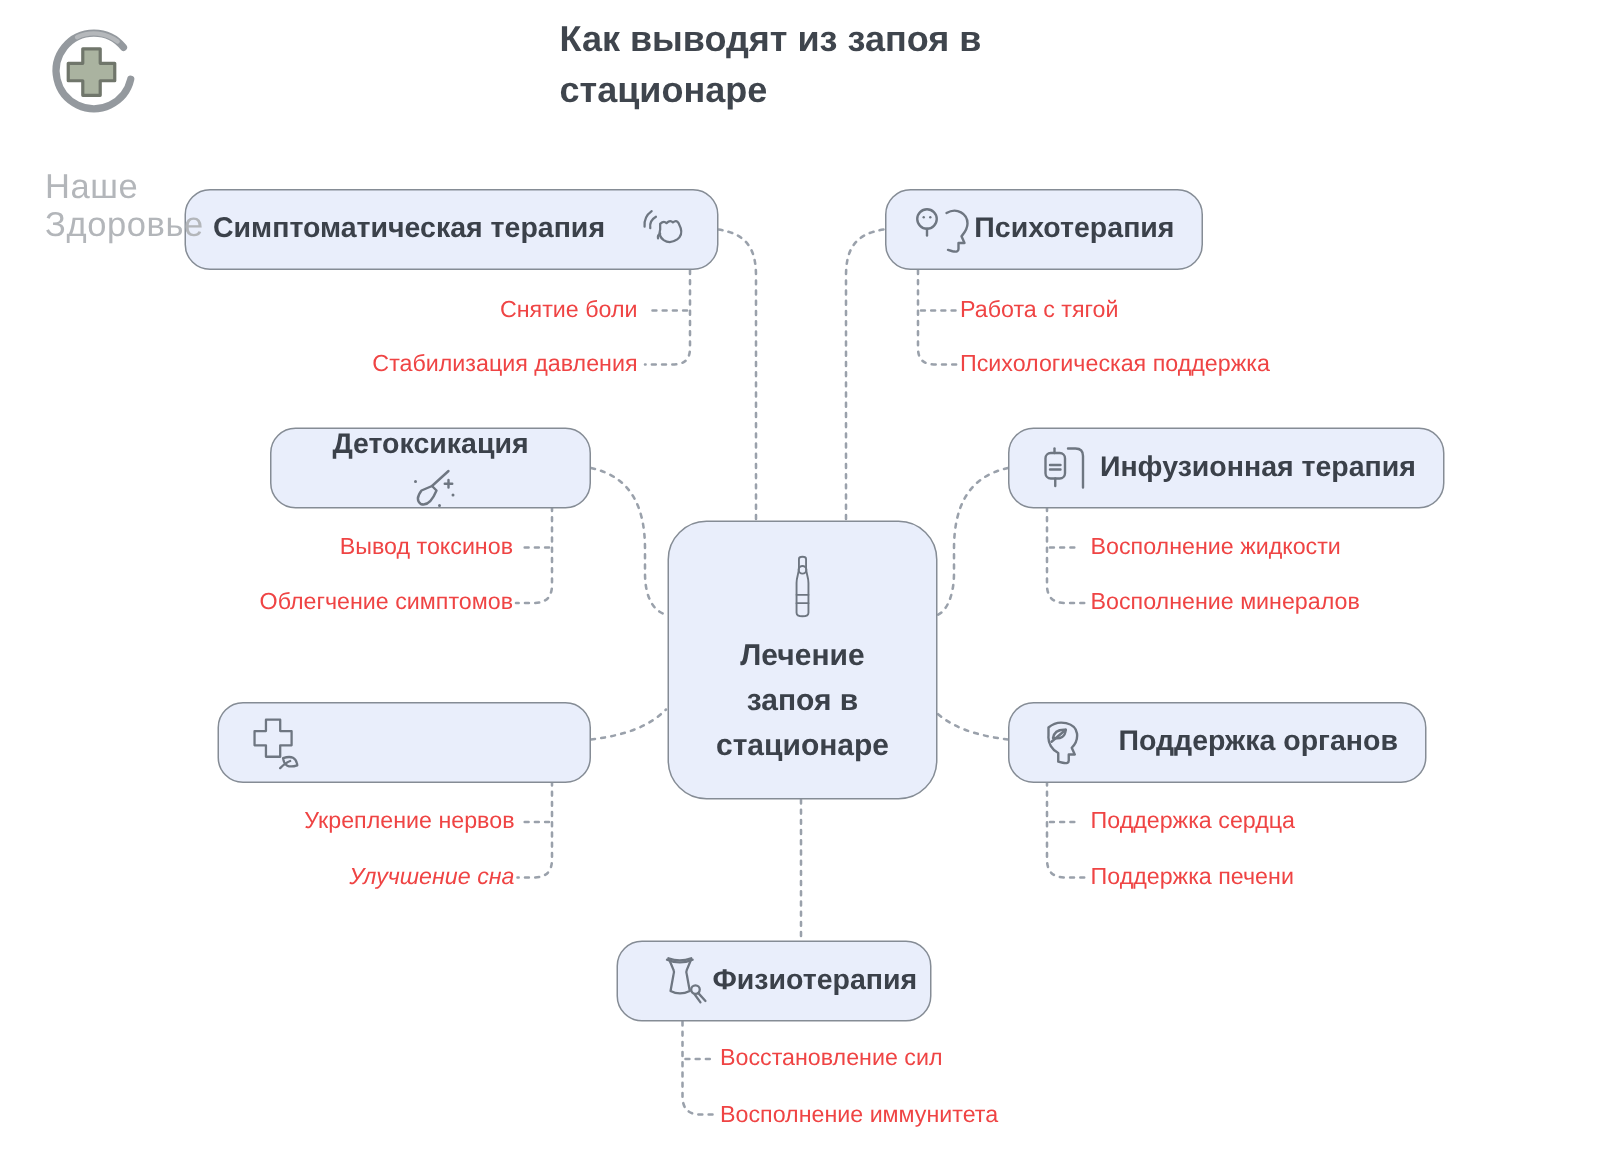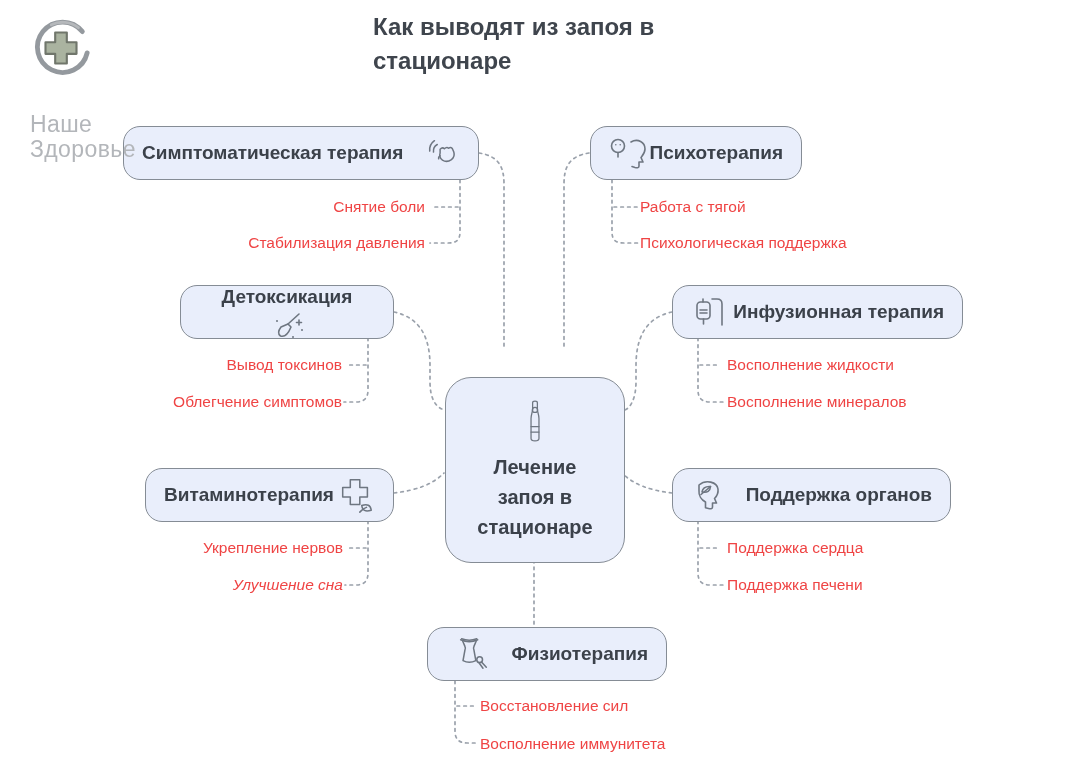--- a/index.html
+++ b/index.html
@@ -19,21 +19,21 @@
     position:absolute;display:flex;align-items:center;
     background:#e9eefb;border:1.6px solid #858c95;border-radius:17px;
     padding:0 18px;box-sizing:border-box;height:54px;z-index:1;
     justify-content:space-between;
   }
   .node .lbl{font-weight:bold;font-size:19px;color:#3b414a;white-space:nowrap;}
   .center-node{
     position:absolute;left:445px;top:347px;width:180px;height:186px;
     background:#e9eefb;border:1.6px solid #858c95;border-radius:26px;
     display:flex;flex-direction:column;align-items:center;justify-content:center;
-    gap:8px;z-index:1;box-sizing:border-box;margin-top:30px;
+    gap:8px;z-index:1;box-sizing:border-box;
   }
   .center-node .lbl{font-weight:bold;font-size:20px;color:#3b414a;text-align:center;line-height:1.5;}
   .sub{position:absolute;font-size:15.5px;color:#ef4444;white-space:nowrap;z-index:1;}
   .sub.r{text-align:right;}
   .icon{flex:0 0 auto;display:flex;align-items:center;justify-content:center;}
   .icon svg{stroke:#6e7681;fill:none;stroke-width:1.6;stroke-linecap:round;stroke-linejoin:round;}
 </style>
 </head>
 <body>
 
@@ -161,21 +161,20 @@
       </svg>
     </span>
     <div class="lbl">
       <div>Лечение</div>
       <div>запоя в</div>
       <div>стационаре</div>
     </div>
   </div>
 
   <div class="node" style="left:145px;top:468px;width:249px;">
-    <span class="lbl">Витаминотерапия</span>
     <span class="icon">
       <svg width="38" height="38" viewBox="0 0 40 40">
         <path d="M14 4 h10 v8 h8 v10 h-8 v8 h-10 v-8 h-8 v-10 h8 z"></path>
         <path d="M26 31 Q35 28 36 36 Q27 39 26 31 Z"></path>
         <path d="M24 38 Q28 34 31 33"></path>
       </svg>
     </span>
   </div>
   <div class="sub r" style="right:723px;top:539px;">Укрепление нервов</div>
   <div class="sub r" style="right:723px;top:576px;font-style:italic;">Улучшение сна</div>
@@ -186,21 +185,21 @@
         <path d="M8 7 C15 1 26 4 27 11 C27.5 15 26 18 23.5 20.5 L25.5 25 H21.5 V29 Q21.5 31.5 17.5 30.5 L14.5 29.8 V24 C10.5 22 7.5 17.5 8 12.5 Z"></path>
         <path d="M11 14 Q12 8 19.5 8.5 Q19 15.5 11 14 Z"></path>
         <path d="M10 16.5 L19.5 8.5"></path>
       </svg>
     </span>
     <span class="lbl">Поддержка органов</span>
   </div>
   <div class="sub" style="left:727px;top:539px;">Поддержка сердца</div>
   <div class="sub" style="left:727px;top:576px;">Поддержка печени</div>
 
-  <div class="node" style="left:427px;top:627px;width:240px;padding-left:27px;">
+  <div class="node" style="left:411px;top:627px;width:210px;padding-left:27px;">
     <span class="icon">
       <svg width="36" height="38" viewBox="0 0 36 40">
         <path d="M5 5 Q14 9 23 5"></path>
         <path d="M6 4 Q14 7 22 4"></path>
         <path d="M7 6 L9.5 12 Q10.5 14 9.5 16 L7.5 27 Q14 30.5 21 27 L19 16 Q18 14 19 12 L21.5 6"></path>
         <circle cx="25" cy="26" r="3"></circle>
         <path d="M27 28.5 L32 34 M24.5 29.5 L28.5 35"></path>
       </svg>
     </span>
     <span class="lbl">Физиотерапия</span>

